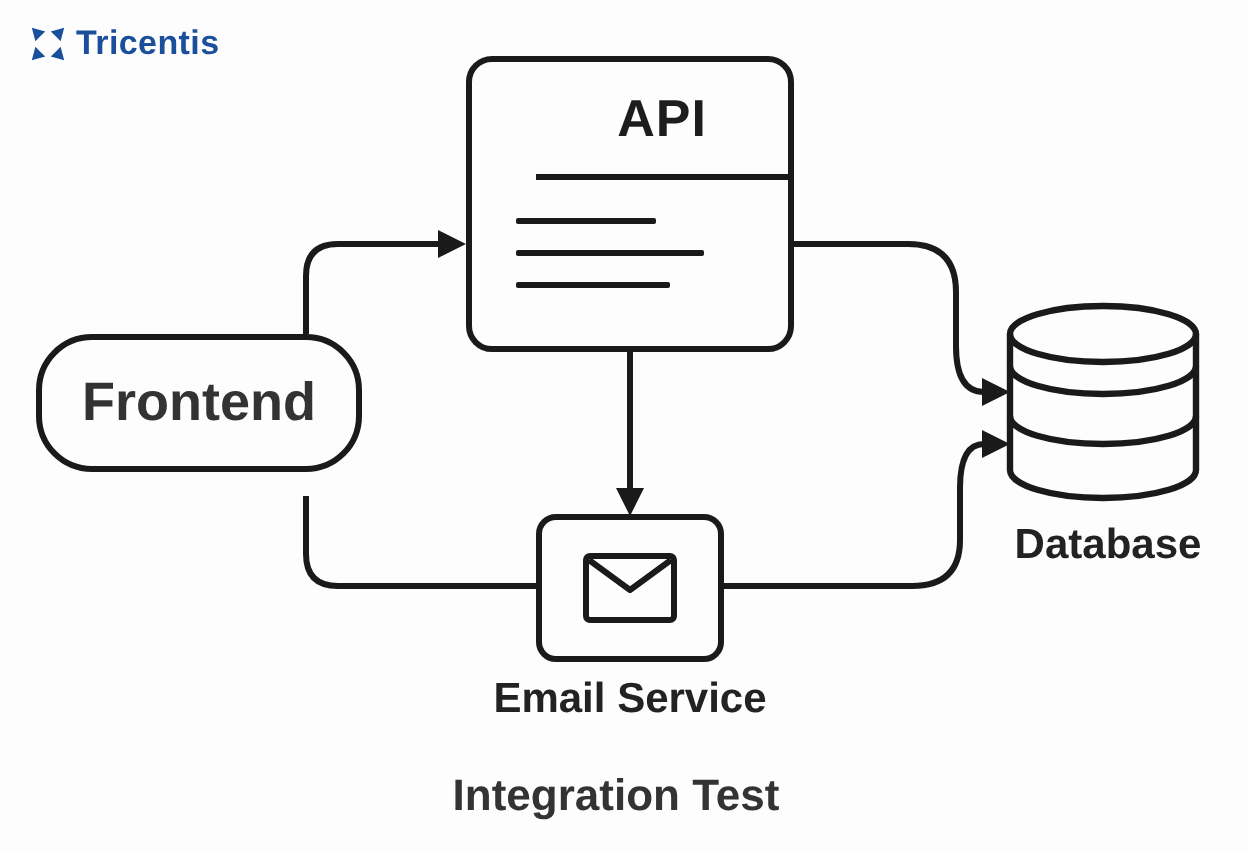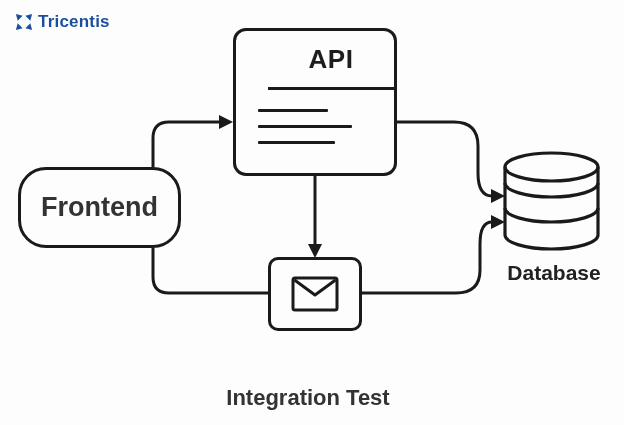--- a/index.html
+++ b/index.html
@@ -34,21 +34,21 @@
     height:56px;border-bottom:3px solid #1a1a1a;
     display:flex;align-items:center;justify-content:center;
     font-size:26px;font-weight:600;color:#1d1d1d;letter-spacing:.5px;
   }
   .tline{position:absolute;height:3px;background:#1a1a1a;border-radius:1px;}
   .tline1{left:22px;top:78px;width:70px;}
   .tline2{left:22px;top:94px;width:94px;}
   .tline3{left:22px;top:110px;width:77px;}
   
   .frontend-box{
-    position:absolute;left:18px;top:167px;width:163px;height:81px;
+    position:absolute;left:18px;top:167px;width:163px;height:69px;
     box-sizing:border-box;border:3px solid #1a1a1a;border-radius:28px;
     background:#fdfdfd;
     display:flex;align-items:center;justify-content:center;
     font-size:27px;font-weight:700;color:#333333;
   }
   
   .email-box{
     position:absolute;left:268px;top:257px;width:94px;height:74px;
     box-sizing:border-box;border:3px solid #1a1a1a;border-radius:10px;
     background:#fdfdfd;
@@ -114,20 +114,21 @@
   <div class="frontend-box">
     <span>Frontend</span>
   </div>
 
   <div class="email-box">
     <svg width="50" height="40" viewBox="0 0 50 40">
       <rect x="3" y="4" width="44" height="32" rx="2" fill="none" stroke="#1a1a1a" stroke-width="3"></rect>
       <path d="M4.5,6 L25,21 L45.5,6" fill="none" stroke="#1a1a1a" stroke-width="3" stroke-linejoin="round"></path>
     </svg>
   </div>
+  <div class="node-label email-label">Email Service</div>
 
   <svg class="database-icon" width="102" height="108" viewBox="0 0 102 108">
     <g stroke="#1a1a1a" stroke-width="3.2" fill="none">
       <ellipse cx="51.5" cy="19" rx="46.5" ry="14" fill="#fdfdfd"></ellipse>
       <path d="M5,35 A46.5,14 0 0 0 98,35"></path>
       <path d="M5,60 A46.5,14 0 0 0 98,60"></path>
       <path d="M5,19 L5,87 A46.5,14 0 0 0 98,87 L98,19"></path>
     </g>
   </svg>
   <div class="node-label db-label">Database</div>

